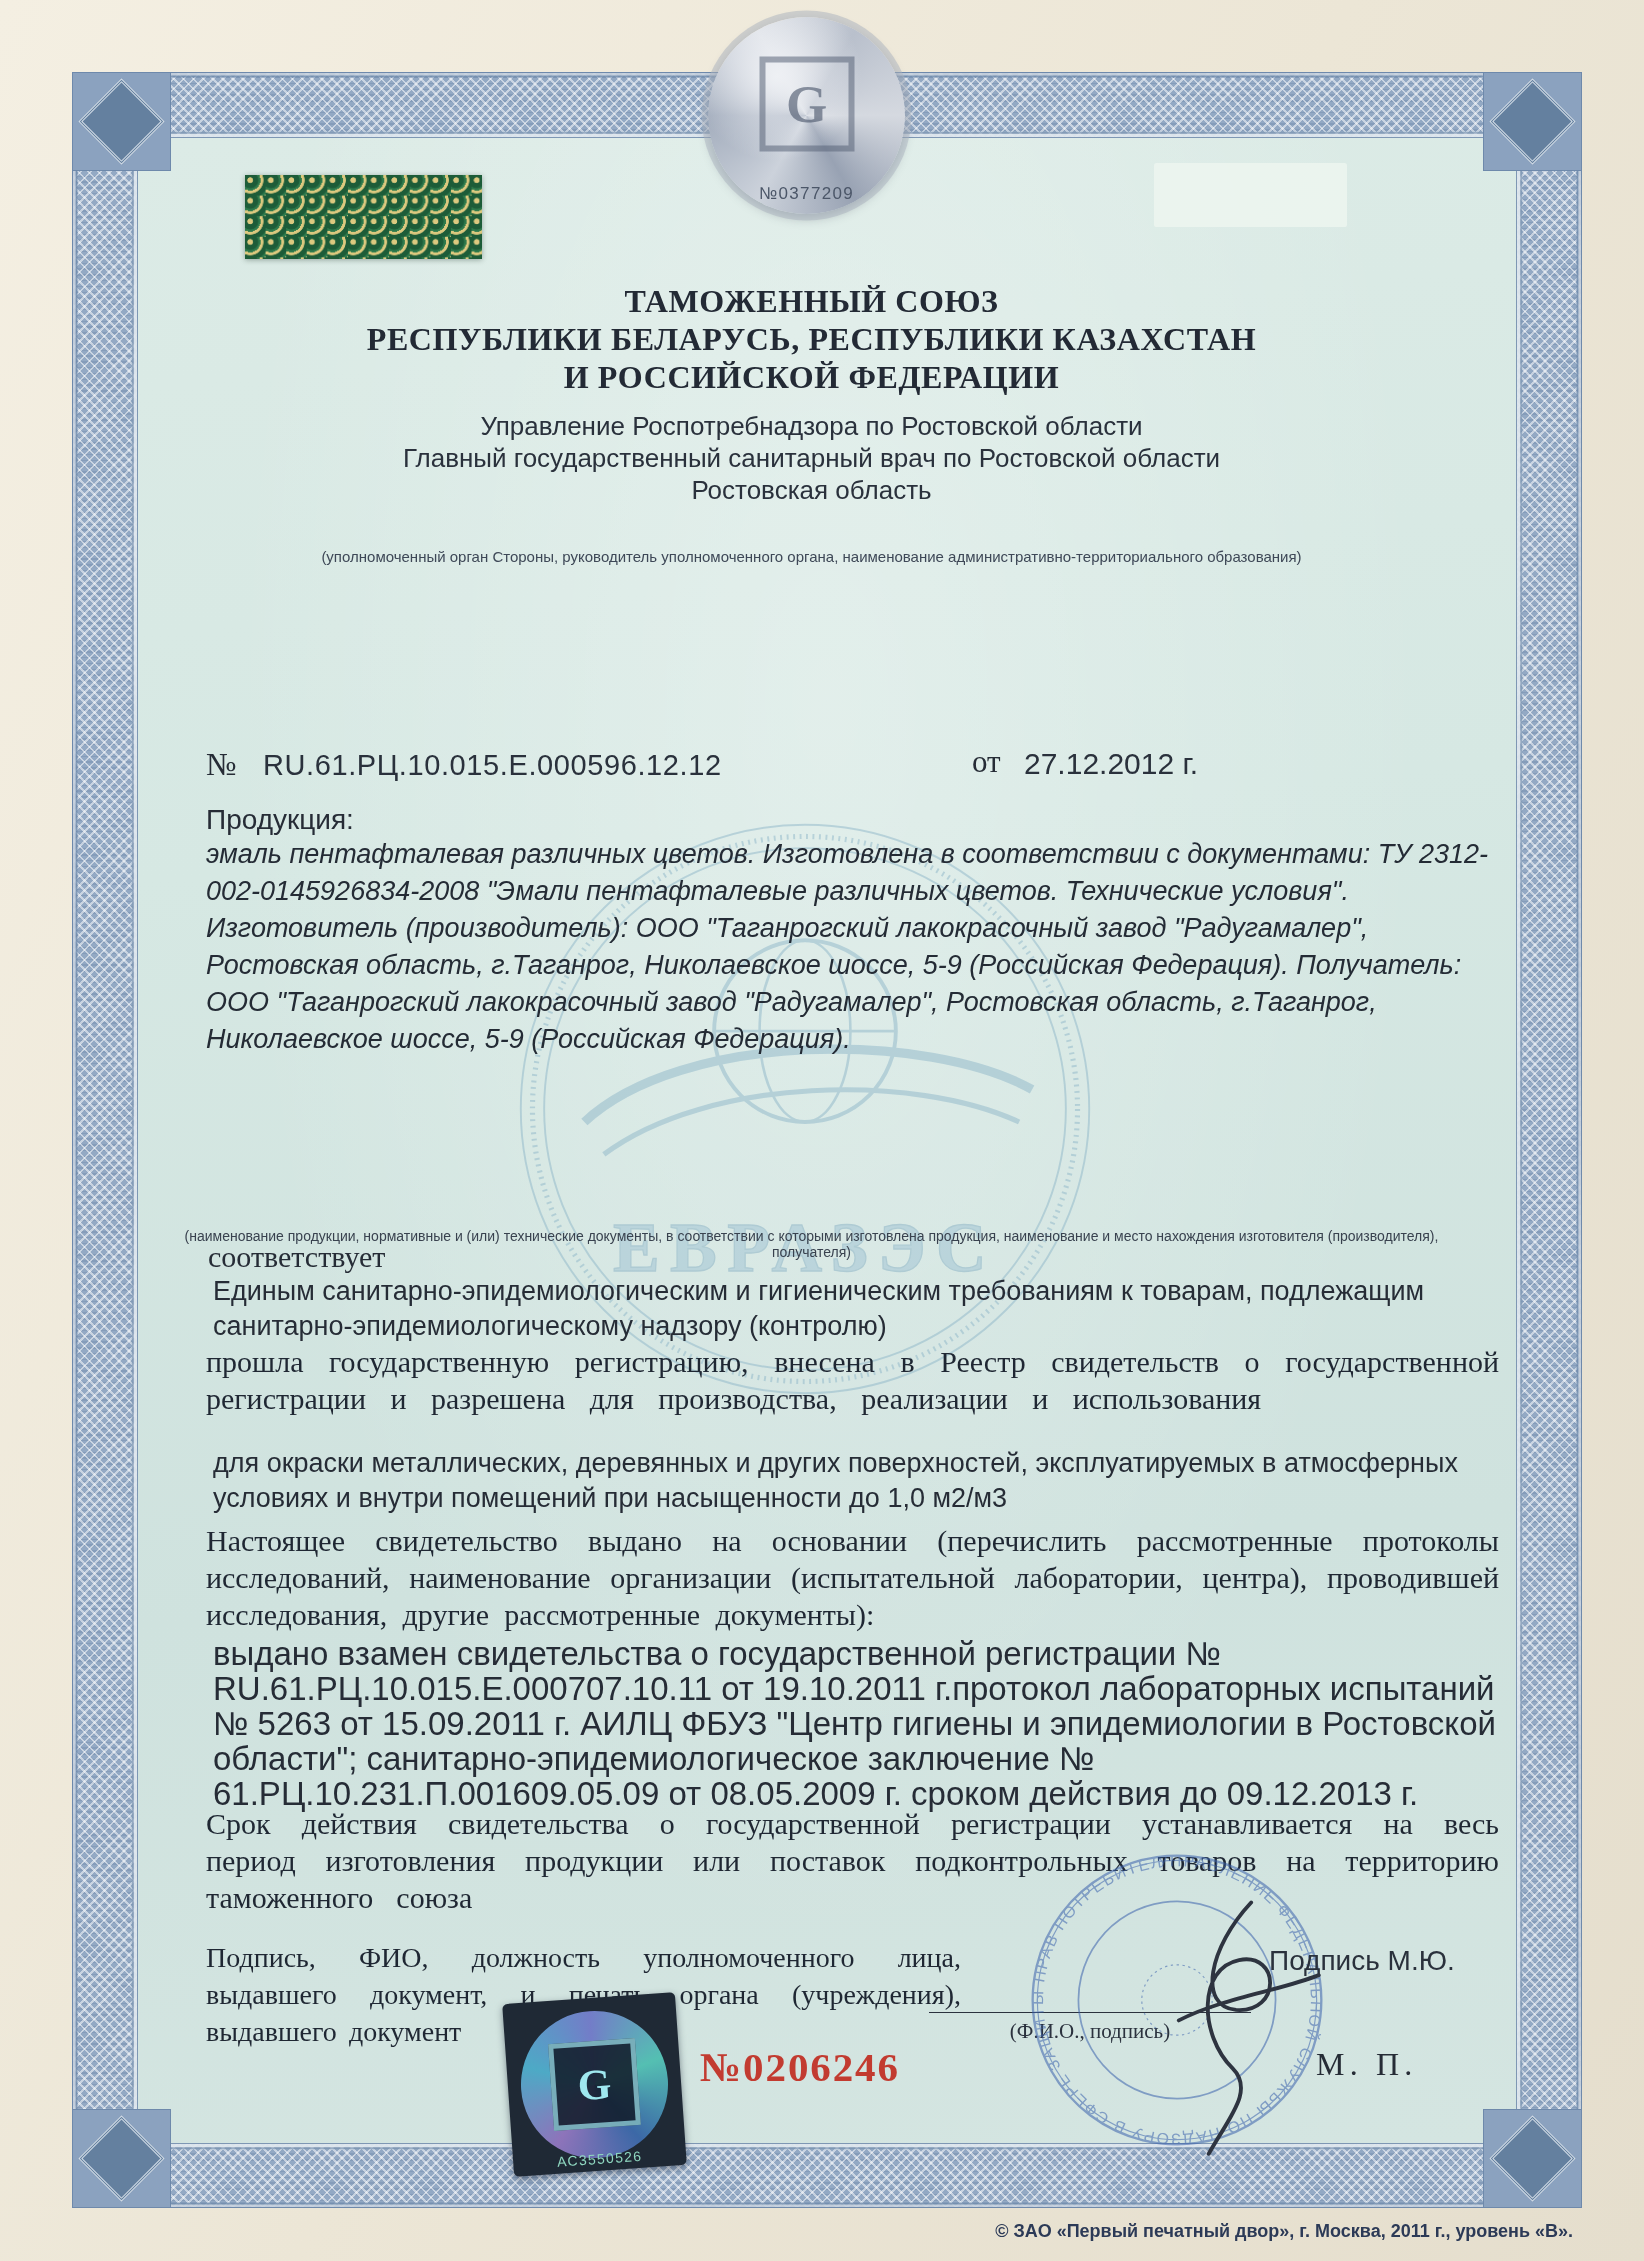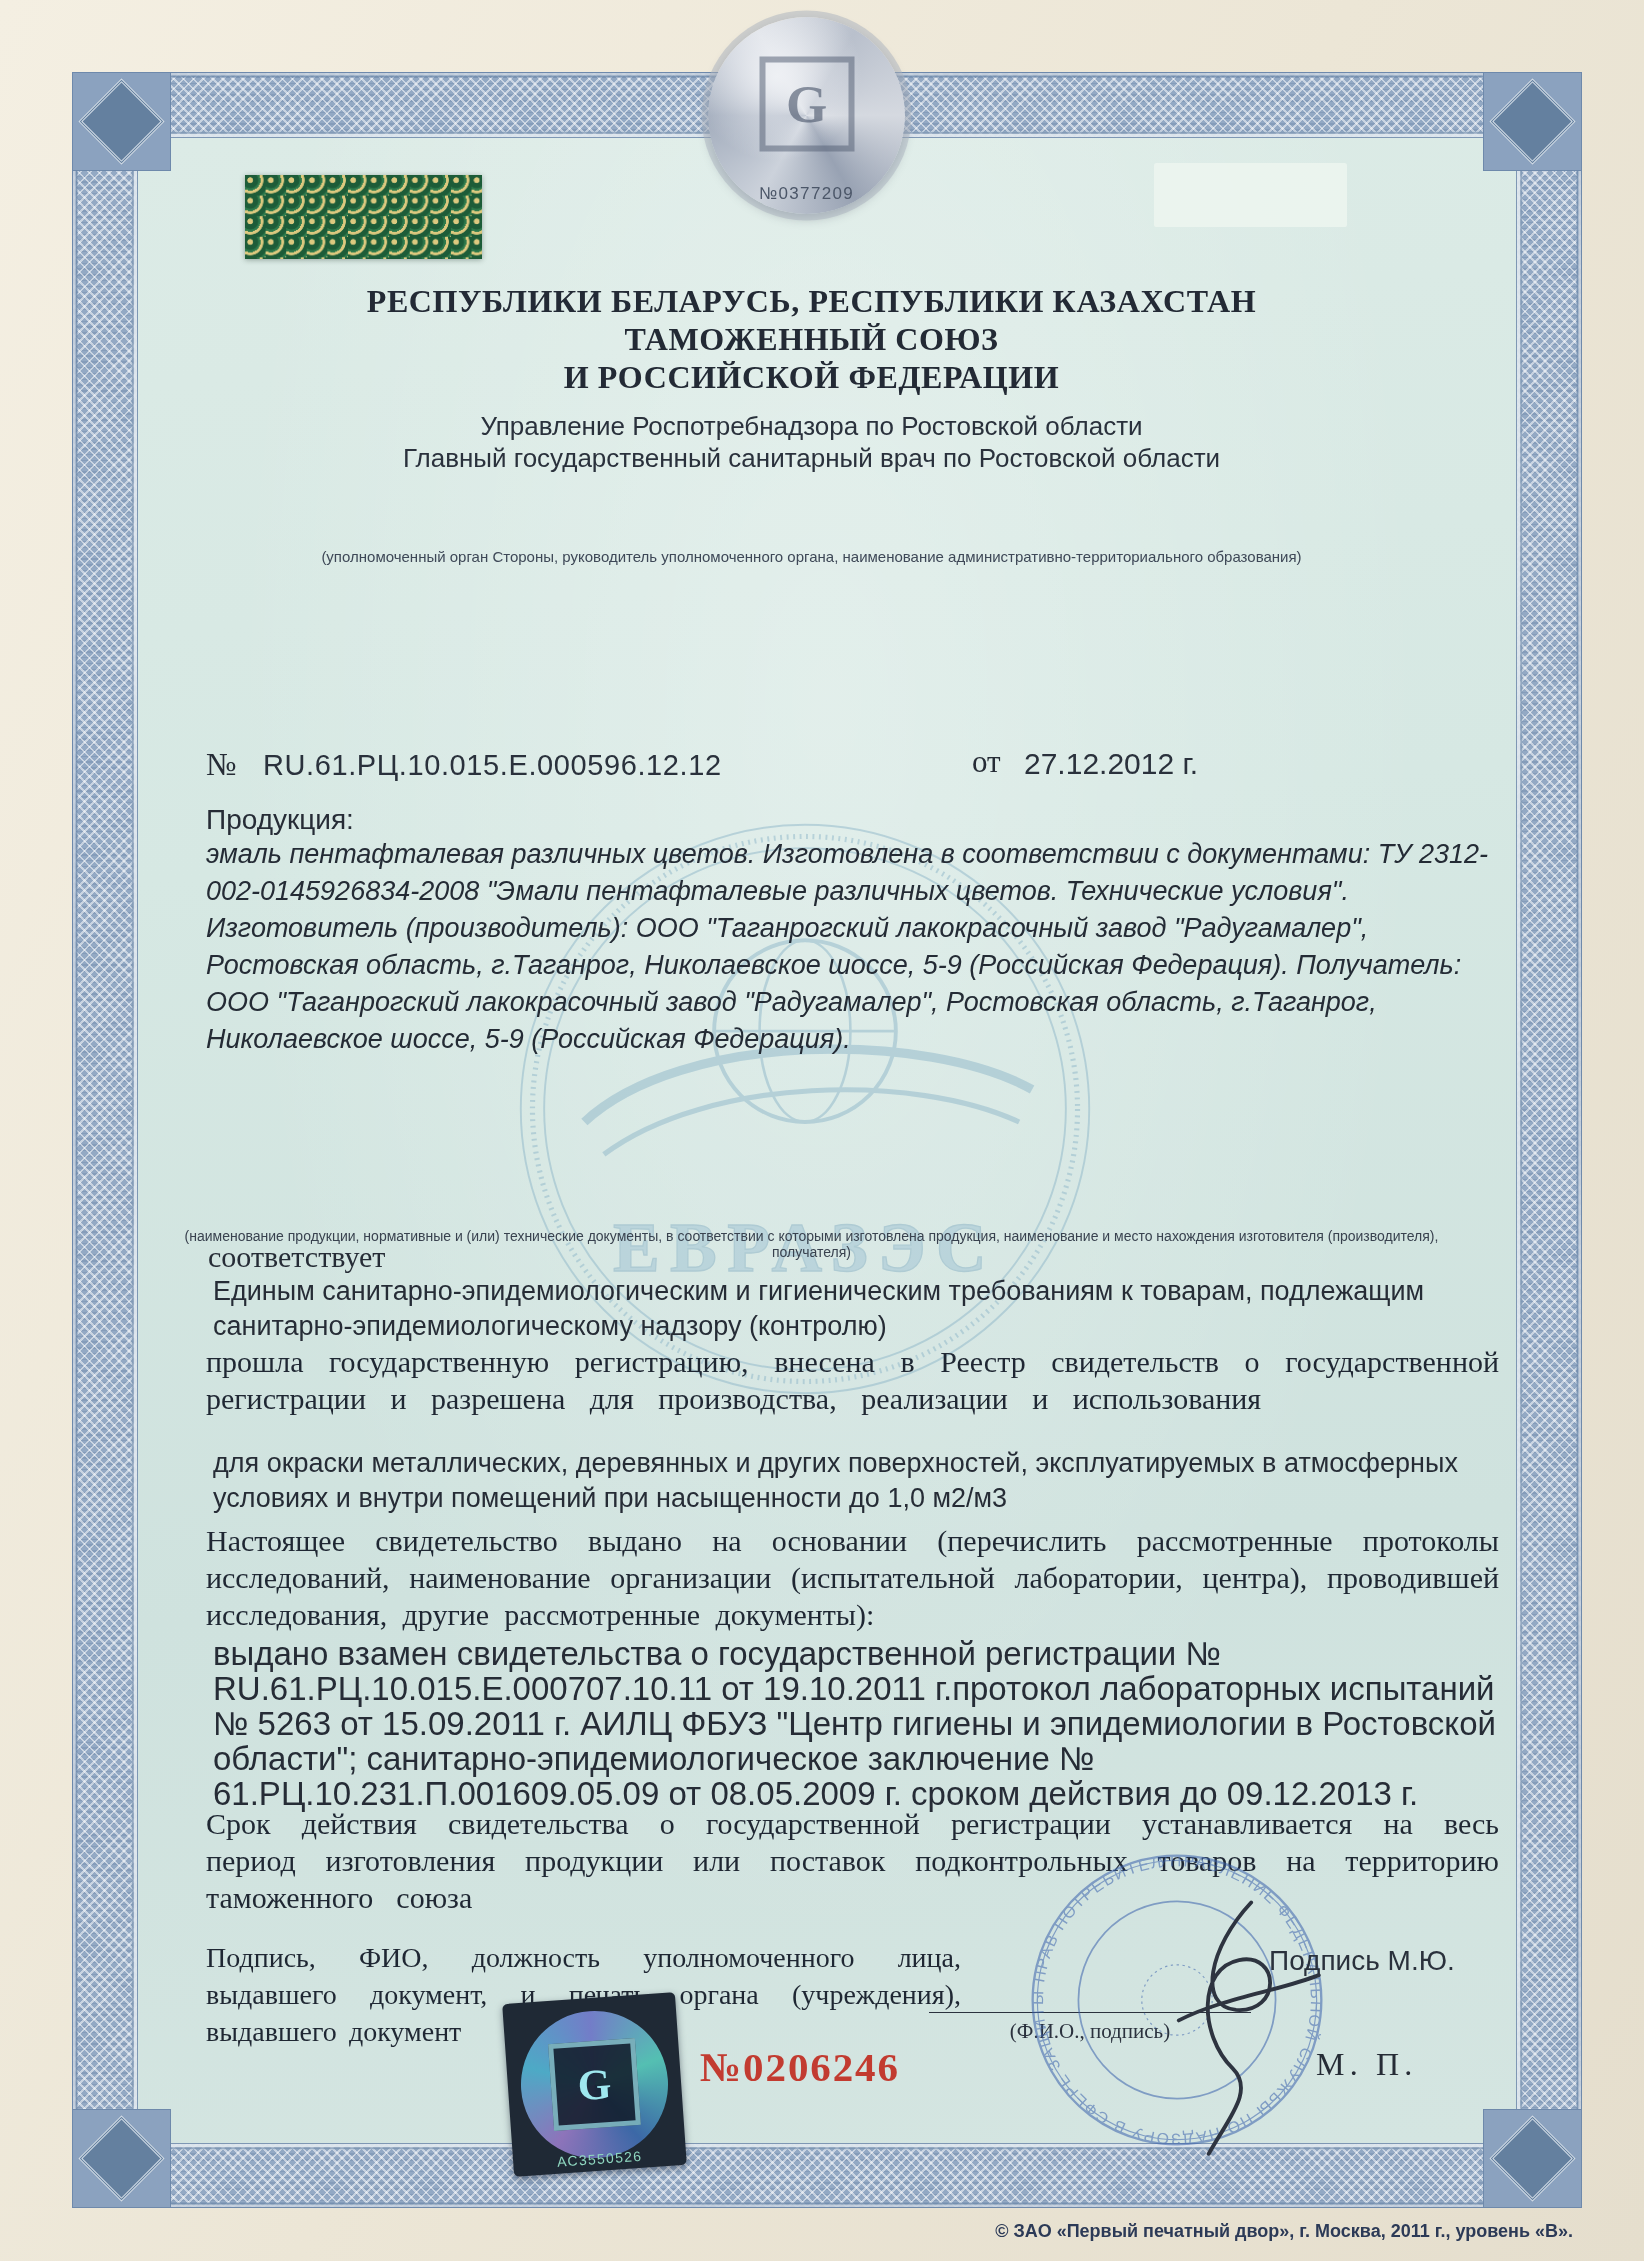--- a/index.html
+++ b/index.html
@@ -141,26 +141,27 @@
       <circle cx="450" cy="330" r="140" stroke-width="6"></circle>
       <ellipse cx="450" cy="330" rx="70" ry="140" stroke-width="4"></ellipse>
       <line x1="310" y1="330" x2="590" y2="330" stroke-width="4"></line>
       <path d="M110 470 C 260 330, 640 330, 800 420" stroke-width="14"></path>
       <path d="M140 520 C 300 400, 620 395, 780 470" stroke-width="8"></path>
     </g>
     <text x="450" y="700" text-anchor="middle" font-family="Liberation Serif, serif" font-weight="bold" font-size="108" letter-spacing="16" fill="#9ec2d4" stroke="#86afc3" stroke-width="2">ЕВРАЗЭС</text>
   </svg>
 
   <div class="header">
+    <div class="h-line">ТАМОЖЕННЫЙ СОЮЗ</div>
     <div class="h-line">РЕСПУБЛИКИ БЕЛАРУСЬ, РЕСПУБЛИКИ КАЗАХСТАН</div>
-    <div class="h-line">ТАМОЖЕННЫЙ СОЮЗ</div>
     <div class="h-line">И РОССИЙСКОЙ ФЕДЕРАЦИИ</div>
     <div class="auth-block">
       <div class="a-line">Управление Роспотребнадзора по Ростовской области</div>
       <div class="a-line">Главный государственный санитарный врач по Ростовской области</div>
+      <div class="a-line">Ростовская область</div>
     </div>
   </div>
   <div class="note">(уполномоченный орган Стороны, руководитель уполномоченного органа, наименование административно-территориального образования)</div>
 
 
   <div class="numrow">
     <span class="no">№</span>
     <span class="num">RU.61.РЦ.10.015.Е.000596.12.12</span>
     <span class="ot serif">от</span>
     <span class="date">27.12.2012 г.</span>

